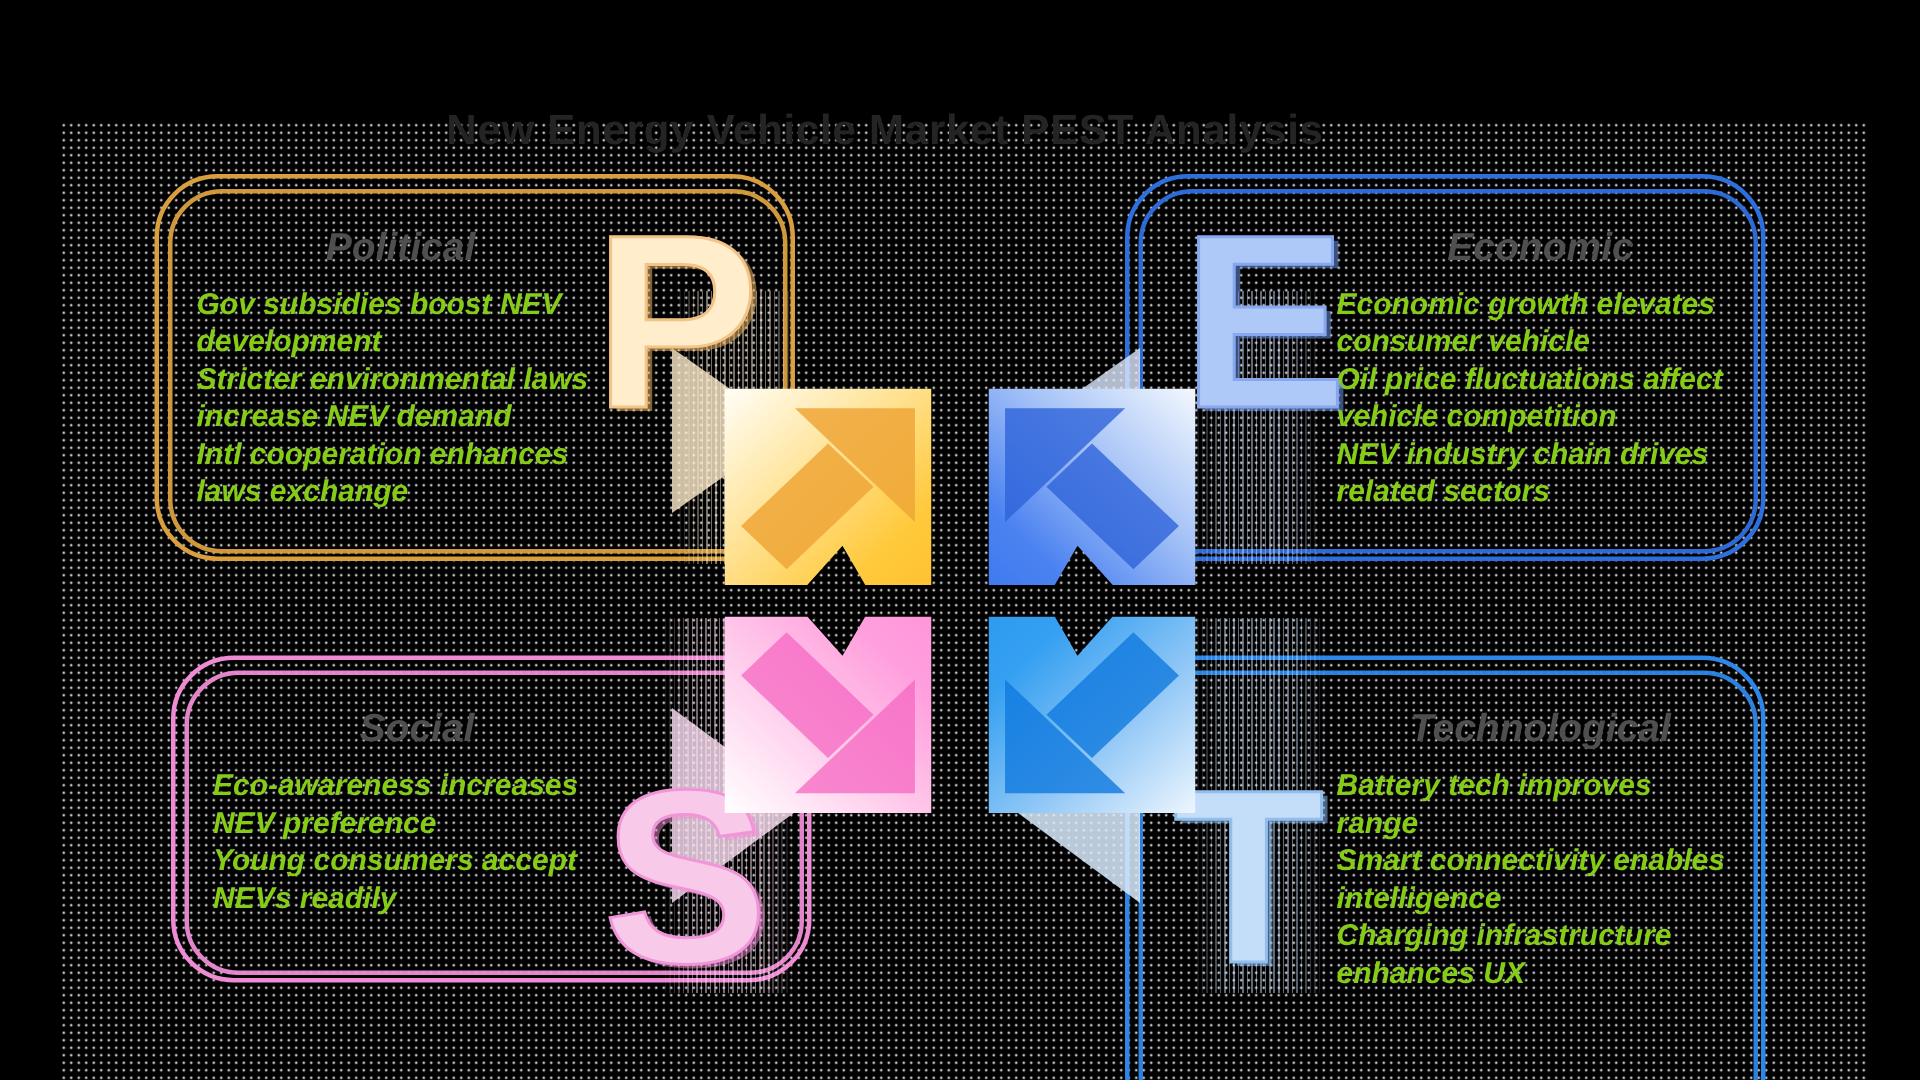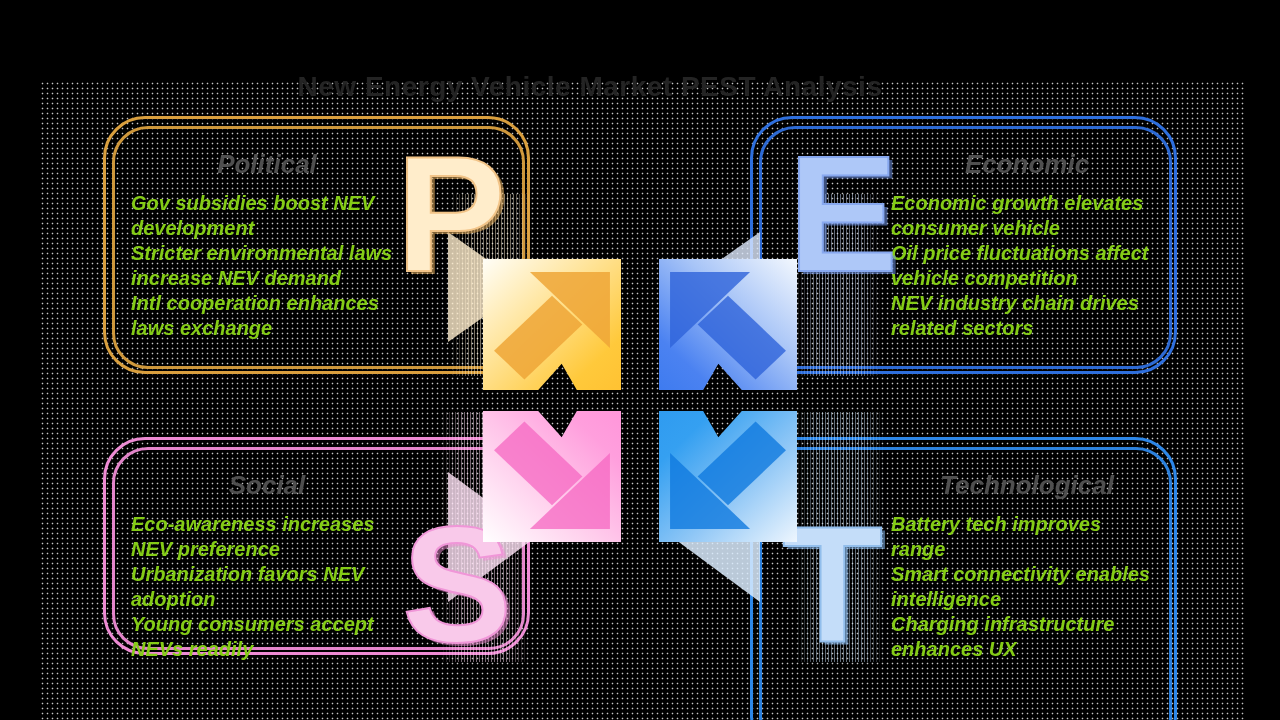--- a/index.html
+++ b/index.html
@@ -11,21 +11,21 @@
             background-size:5px 5px;}
   
   .main-title{position:absolute;left:590px;top:27px;transform:translateX(-50%);
               font-size:28px;font-weight:bold;color:#242424;white-space:nowrap;letter-spacing:0.5px;}
   
   .box{position:absolute;border:3px solid var(--accent);border-radius:42px;box-sizing:border-box;font-style:italic;}
   .box::before{content:"";position:absolute;left:6px;top:7px;right:2px;bottom:2px;
                border:3px solid var(--accent);border-radius:36px;opacity:.95;}
   .box.political{left:103px;top:72px;width:427px;height:258px;}
   .box.economic{left:750px;top:72px;width:427px;height:258px;}
-  .box.social{left:103px;top:393px;width:427px;height:218px;}
+  .box.social{left:114px;top:393px;width:427px;height:218px;}
   .box.technological{left:750px;top:393px;width:427px;height:322px;}
   .box-content{position:absolute;top:30px;width:272px;}
   .box-content.leftcol{left:25px;}
   .box-content.rightcol{left:138px;}
   .q-title{font-size:26px;font-weight:bold;color:#4f4f4f;text-align:center;margin-bottom:11px;}
   .q-item{font-size:20px;font-weight:bold;color:#84cc16;line-height:25px;white-space:pre-line;}
   
   .curtain{position:absolute;background-image:repeating-linear-gradient(90deg,var(--beam) 0 1px,rgba(0,0,0,0) 1px 3px);
            opacity:.55;
            -webkit-mask-image:linear-gradient(to right,transparent,#000 25%,#000 75%,transparent);
@@ -94,22 +94,20 @@
       <div class="q-item">NEV industry chain drives
 related sectors</div>
     </div>
   </div>
 
   <div class="box social" style="--accent: #EE8BD4; --letter-fill: #F9C9EA; --letter-stroke: #F096D8; --letter-shadow: rgba(240,140,212,0.5);">
     <div class="box-content leftcol">
       <div class="q-title">Social</div>
       <div class="q-item">Eco-awareness increases
 NEV preference</div>
-      <div class="q-item">Urbanization favors NEV
-adoption</div>
       <div class="q-item">Young consumers accept
 NEVs readily</div>
     </div>
   </div>
 
   <div class="box technological" style="--accent: #2D87E8; --letter-fill: #C4DDF9; --letter-stroke: #92BEEC; --letter-shadow: rgba(130,180,235,0.55);">
     <div class="box-content rightcol">
       <div class="q-title">Technological</div>
       <div class="q-item">Battery tech improves
 range</div>

